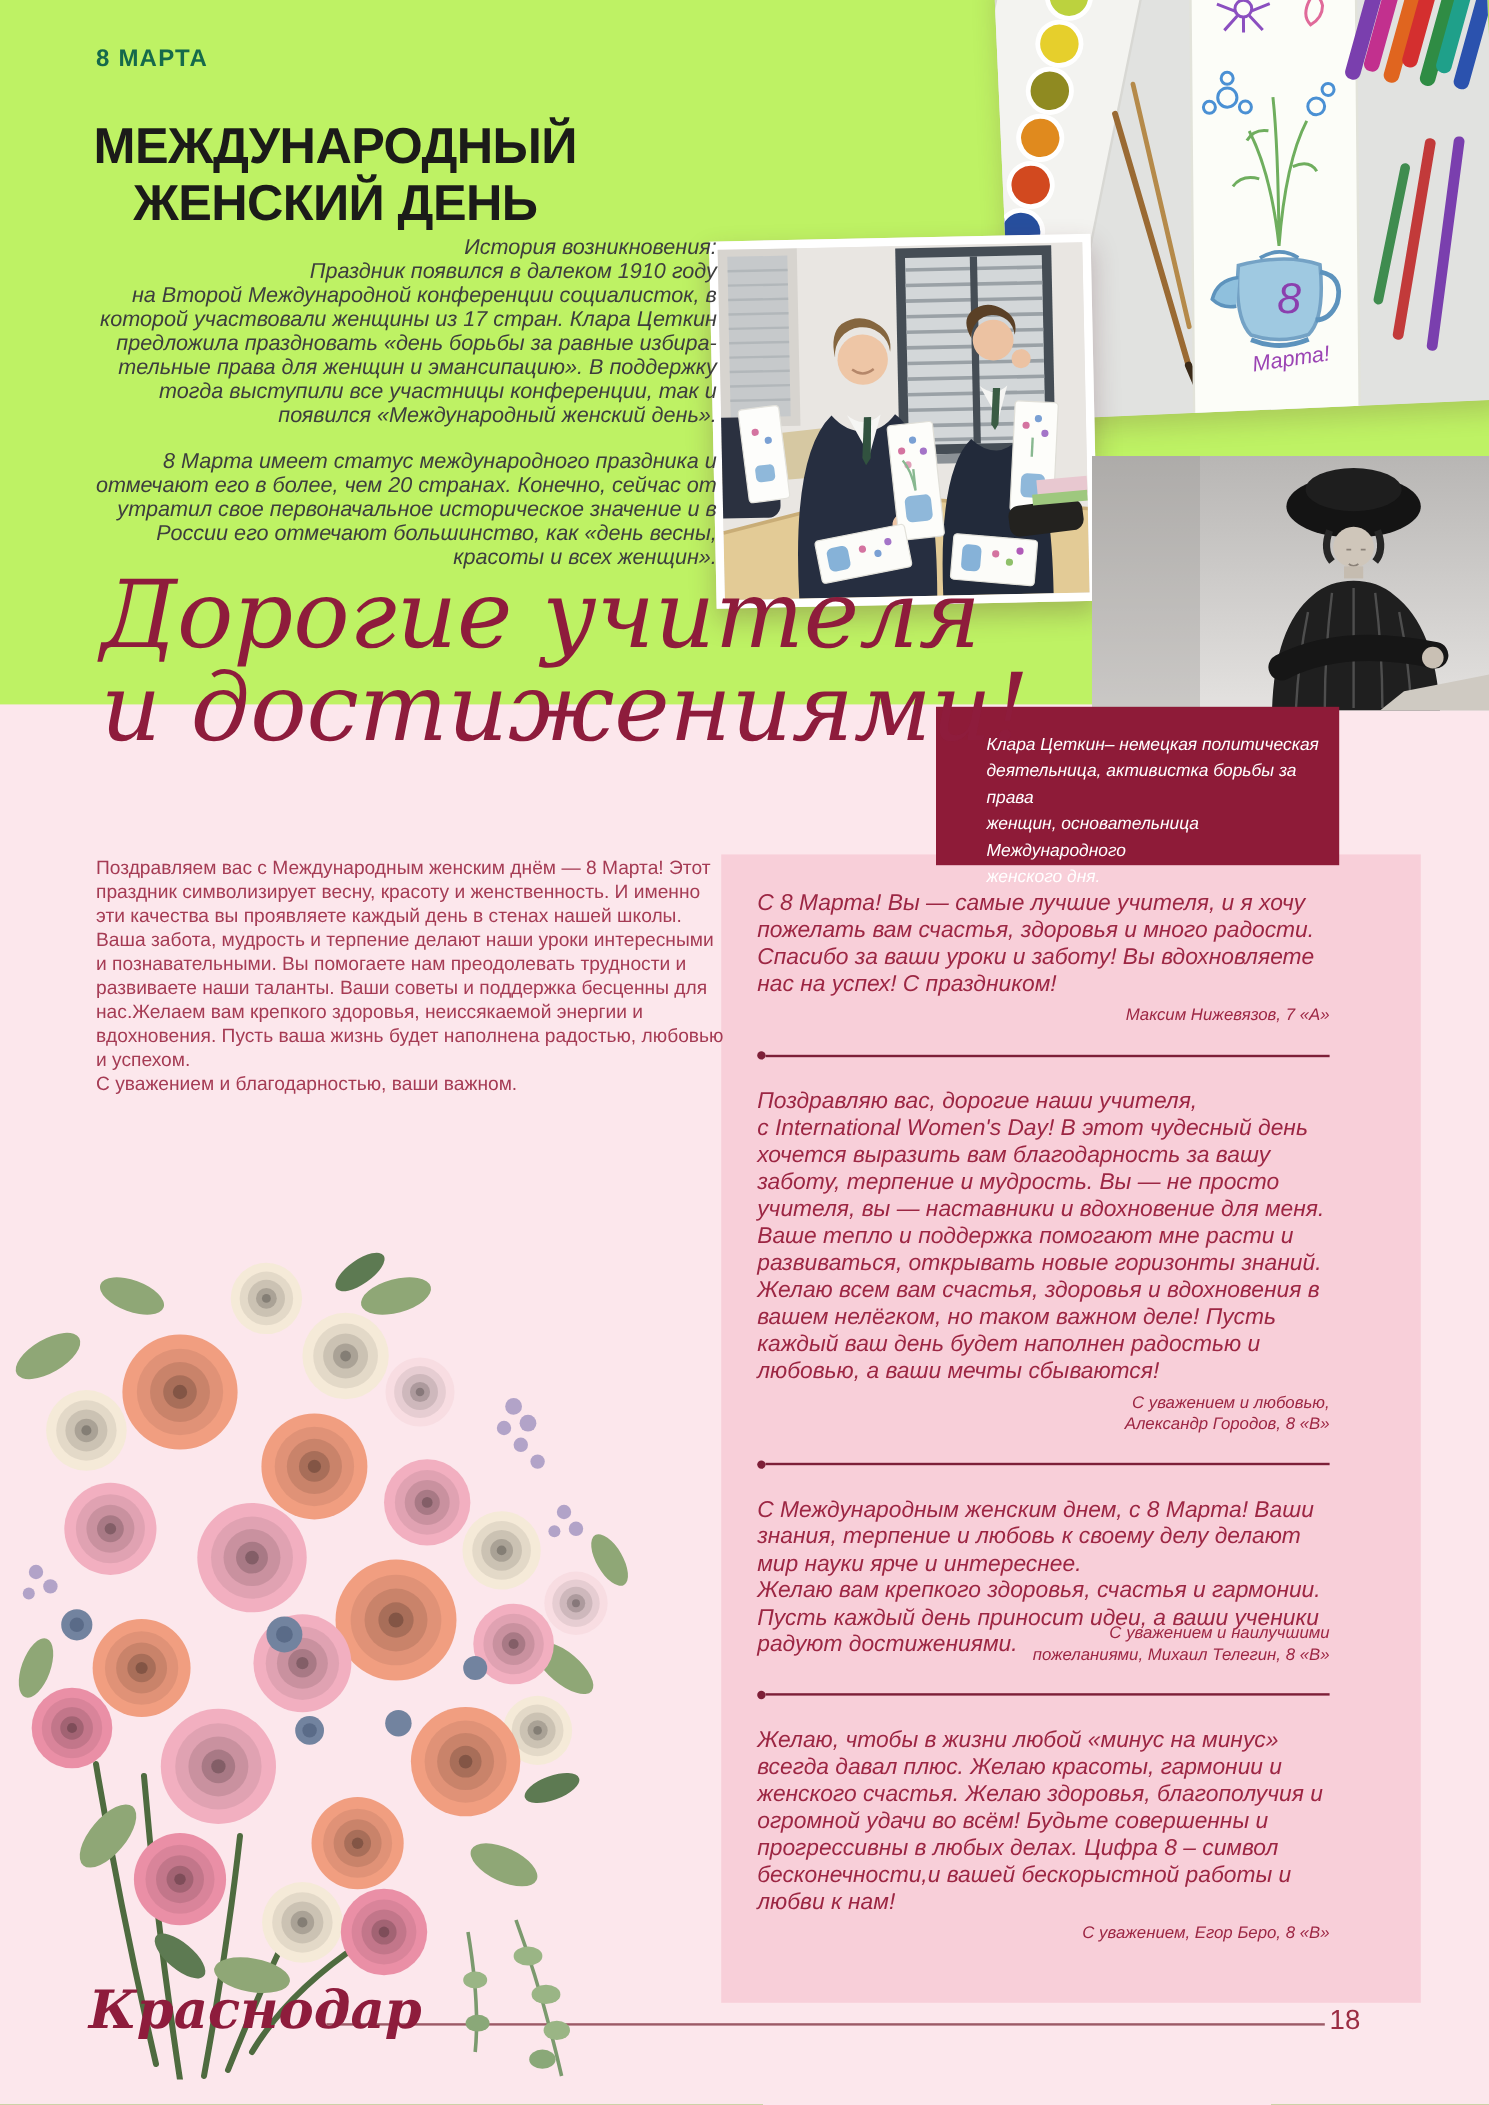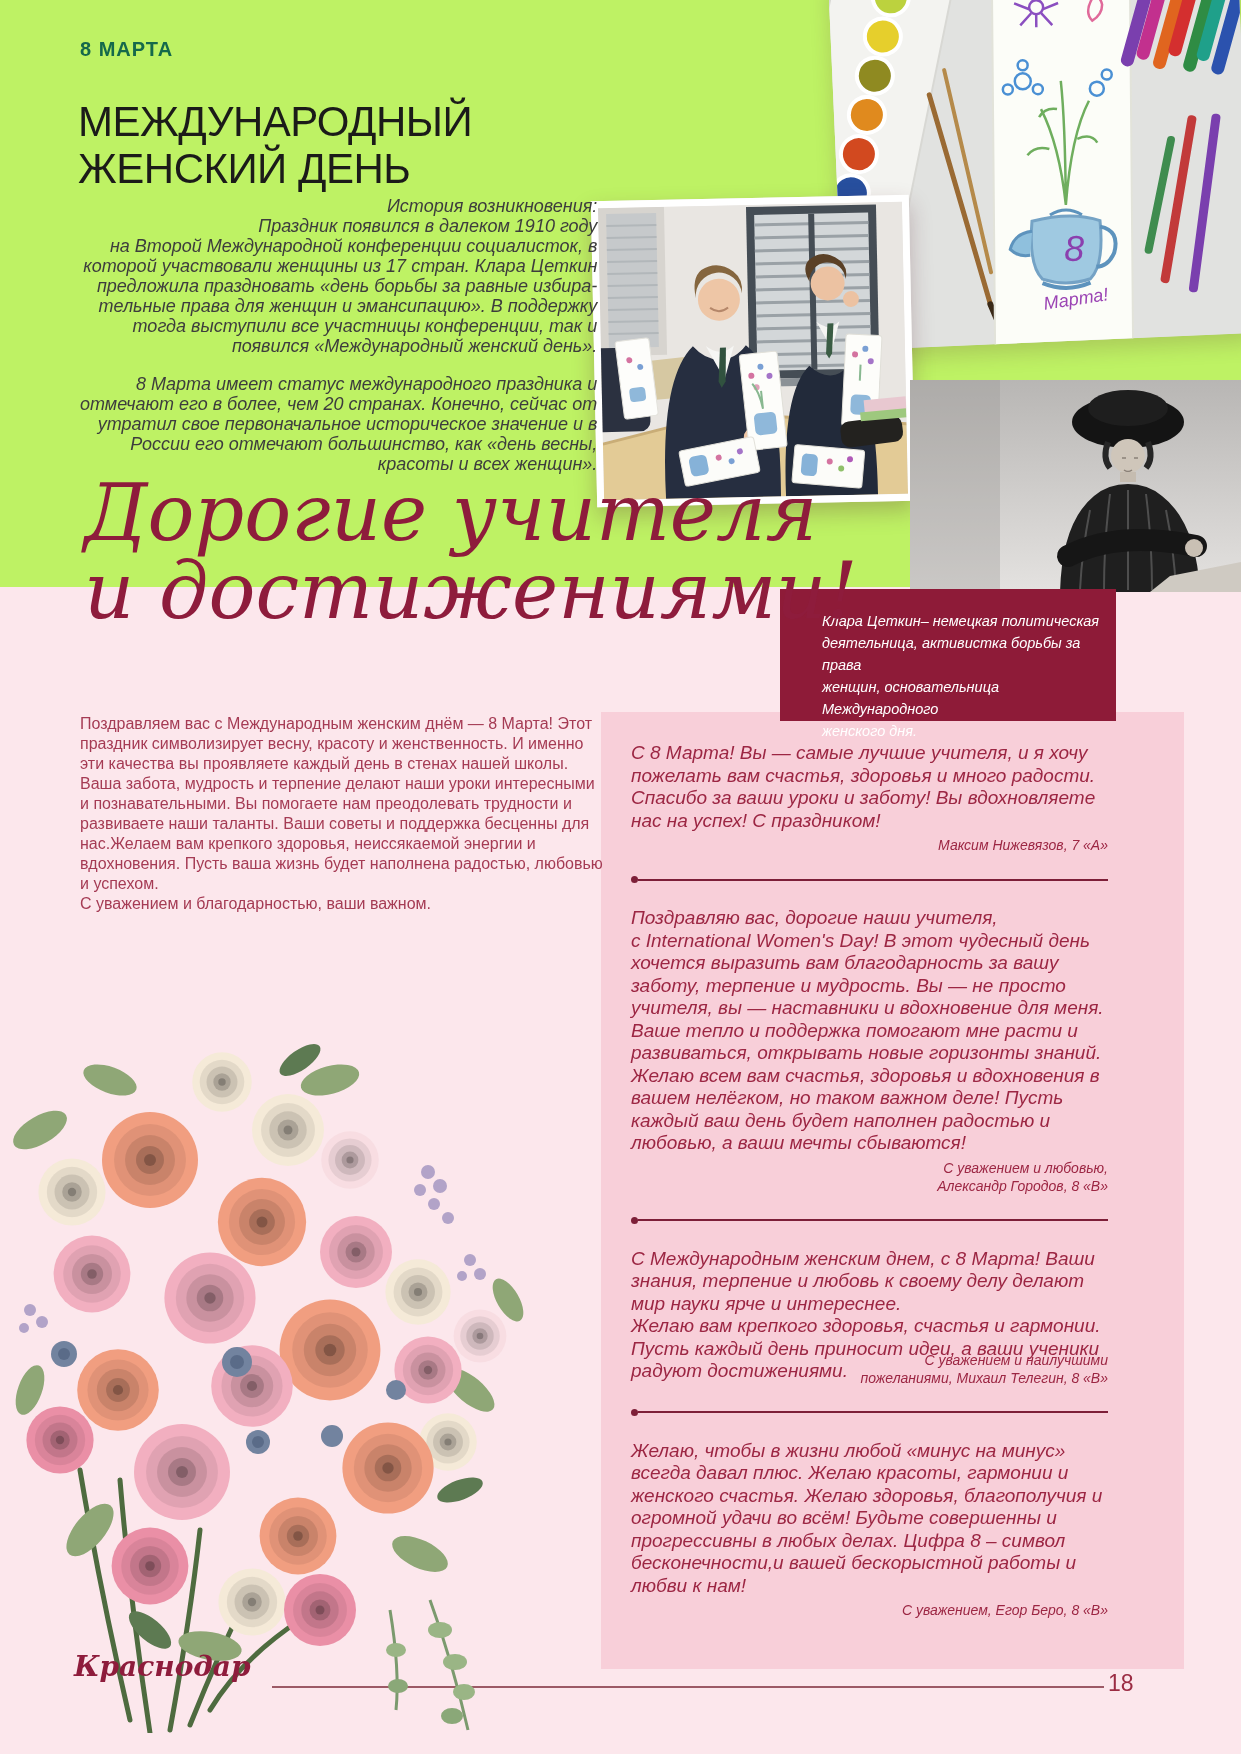--- a/index.html
+++ b/index.html
@@ -6,22 +6,22 @@
   .page{position:relative;width:1241px;height:1754px;background:#bef264;overflow:hidden;
         font-family:"Liberation Sans",sans-serif;margin:0 auto;}
   .abs{position:absolute;}
   .pre{white-space:pre;}
   .preline{white-space:pre-line;}
 
   .pink-band{left:0;top:587px;width:1241px;height:1167px;background:#fce7ec;z-index:0;}
 
   .section-label{left:80px;top:38px;font-size:20px;font-weight:bold;letter-spacing:1px;
                  color:#15694b;z-index:5;}
-  .title{left:78px;top:98px;font-size:42px;line-height:47px;font-weight:normal;
-         letter-spacing:-0.5px;color:#1b1b19;z-index:5;}
+  .title{left:78px;top:98px;font-size:42px;line-height:47px;font-weight:bold;
+         letter-spacing:-0.5px;color:#1b1b19;z-index:5;text-align:center;}
   .intro{left:80px;top:196px;z-index:5;color:#3d3d3d;font-style:italic;
          font-size:18px;line-height:20px;text-align:right;}
   .intro .h{margin:0 0 0 0;}
   .intro .p2{margin-top:18px;}
 
   .photo{z-index:2;}
   .kids-photo{left:594px;top:198px;width:304px;height:292px;border:7px solid #fff;
               box-shadow:0 10px 22px rgba(90,40,50,.28);transform:rotate(-1.2deg);background:#e9e6e2;}
   .art-photo{left:836px;top:-30px;width:410px;height:372px;transform:rotate(-2.5deg);
              box-shadow:0 10px 20px rgba(90,40,50,.18);background:#e1e2e0;}
@@ -46,21 +46,21 @@
                 text-align:right;margin-top:4px;}
   .quote-author.overlap{margin-top:-32px;}
   .divider{display:flex;align-items:center;margin:22px 0 24px 0;}
   .divider .dot{width:7px;height:7px;border-radius:50%;background:#7d1f38;}
   .divider .line{flex:1;height:2px;background:#7d1f38;}
 
   .bouquet{left:0;top:830px;width:545px;height:903px;z-index:3;}
 
   .footer-rule{left:272px;top:1686px;width:832px;height:2px;background:#9c5a66;z-index:1;}
   .footer-logo{left:74px;top:1650px;z-index:5;font-family:"DejaVu Serif",serif;
-               font-style:italic;font-weight:bold;font-size:28px;color:#8e1c3c;}
+               font-style:italic;font-weight:bold;font-size:44px;color:#8e1c3c;}
   .page-number{left:1108px;top:1670px;z-index:5;font-size:23px;color:#9b2c43;}
 </style>
 </head>
 <body>
 
 <div class="page">
 
   <div class="abs pink-band"></div>
 
   <div class="abs section-label">8 МАРТА</div>

